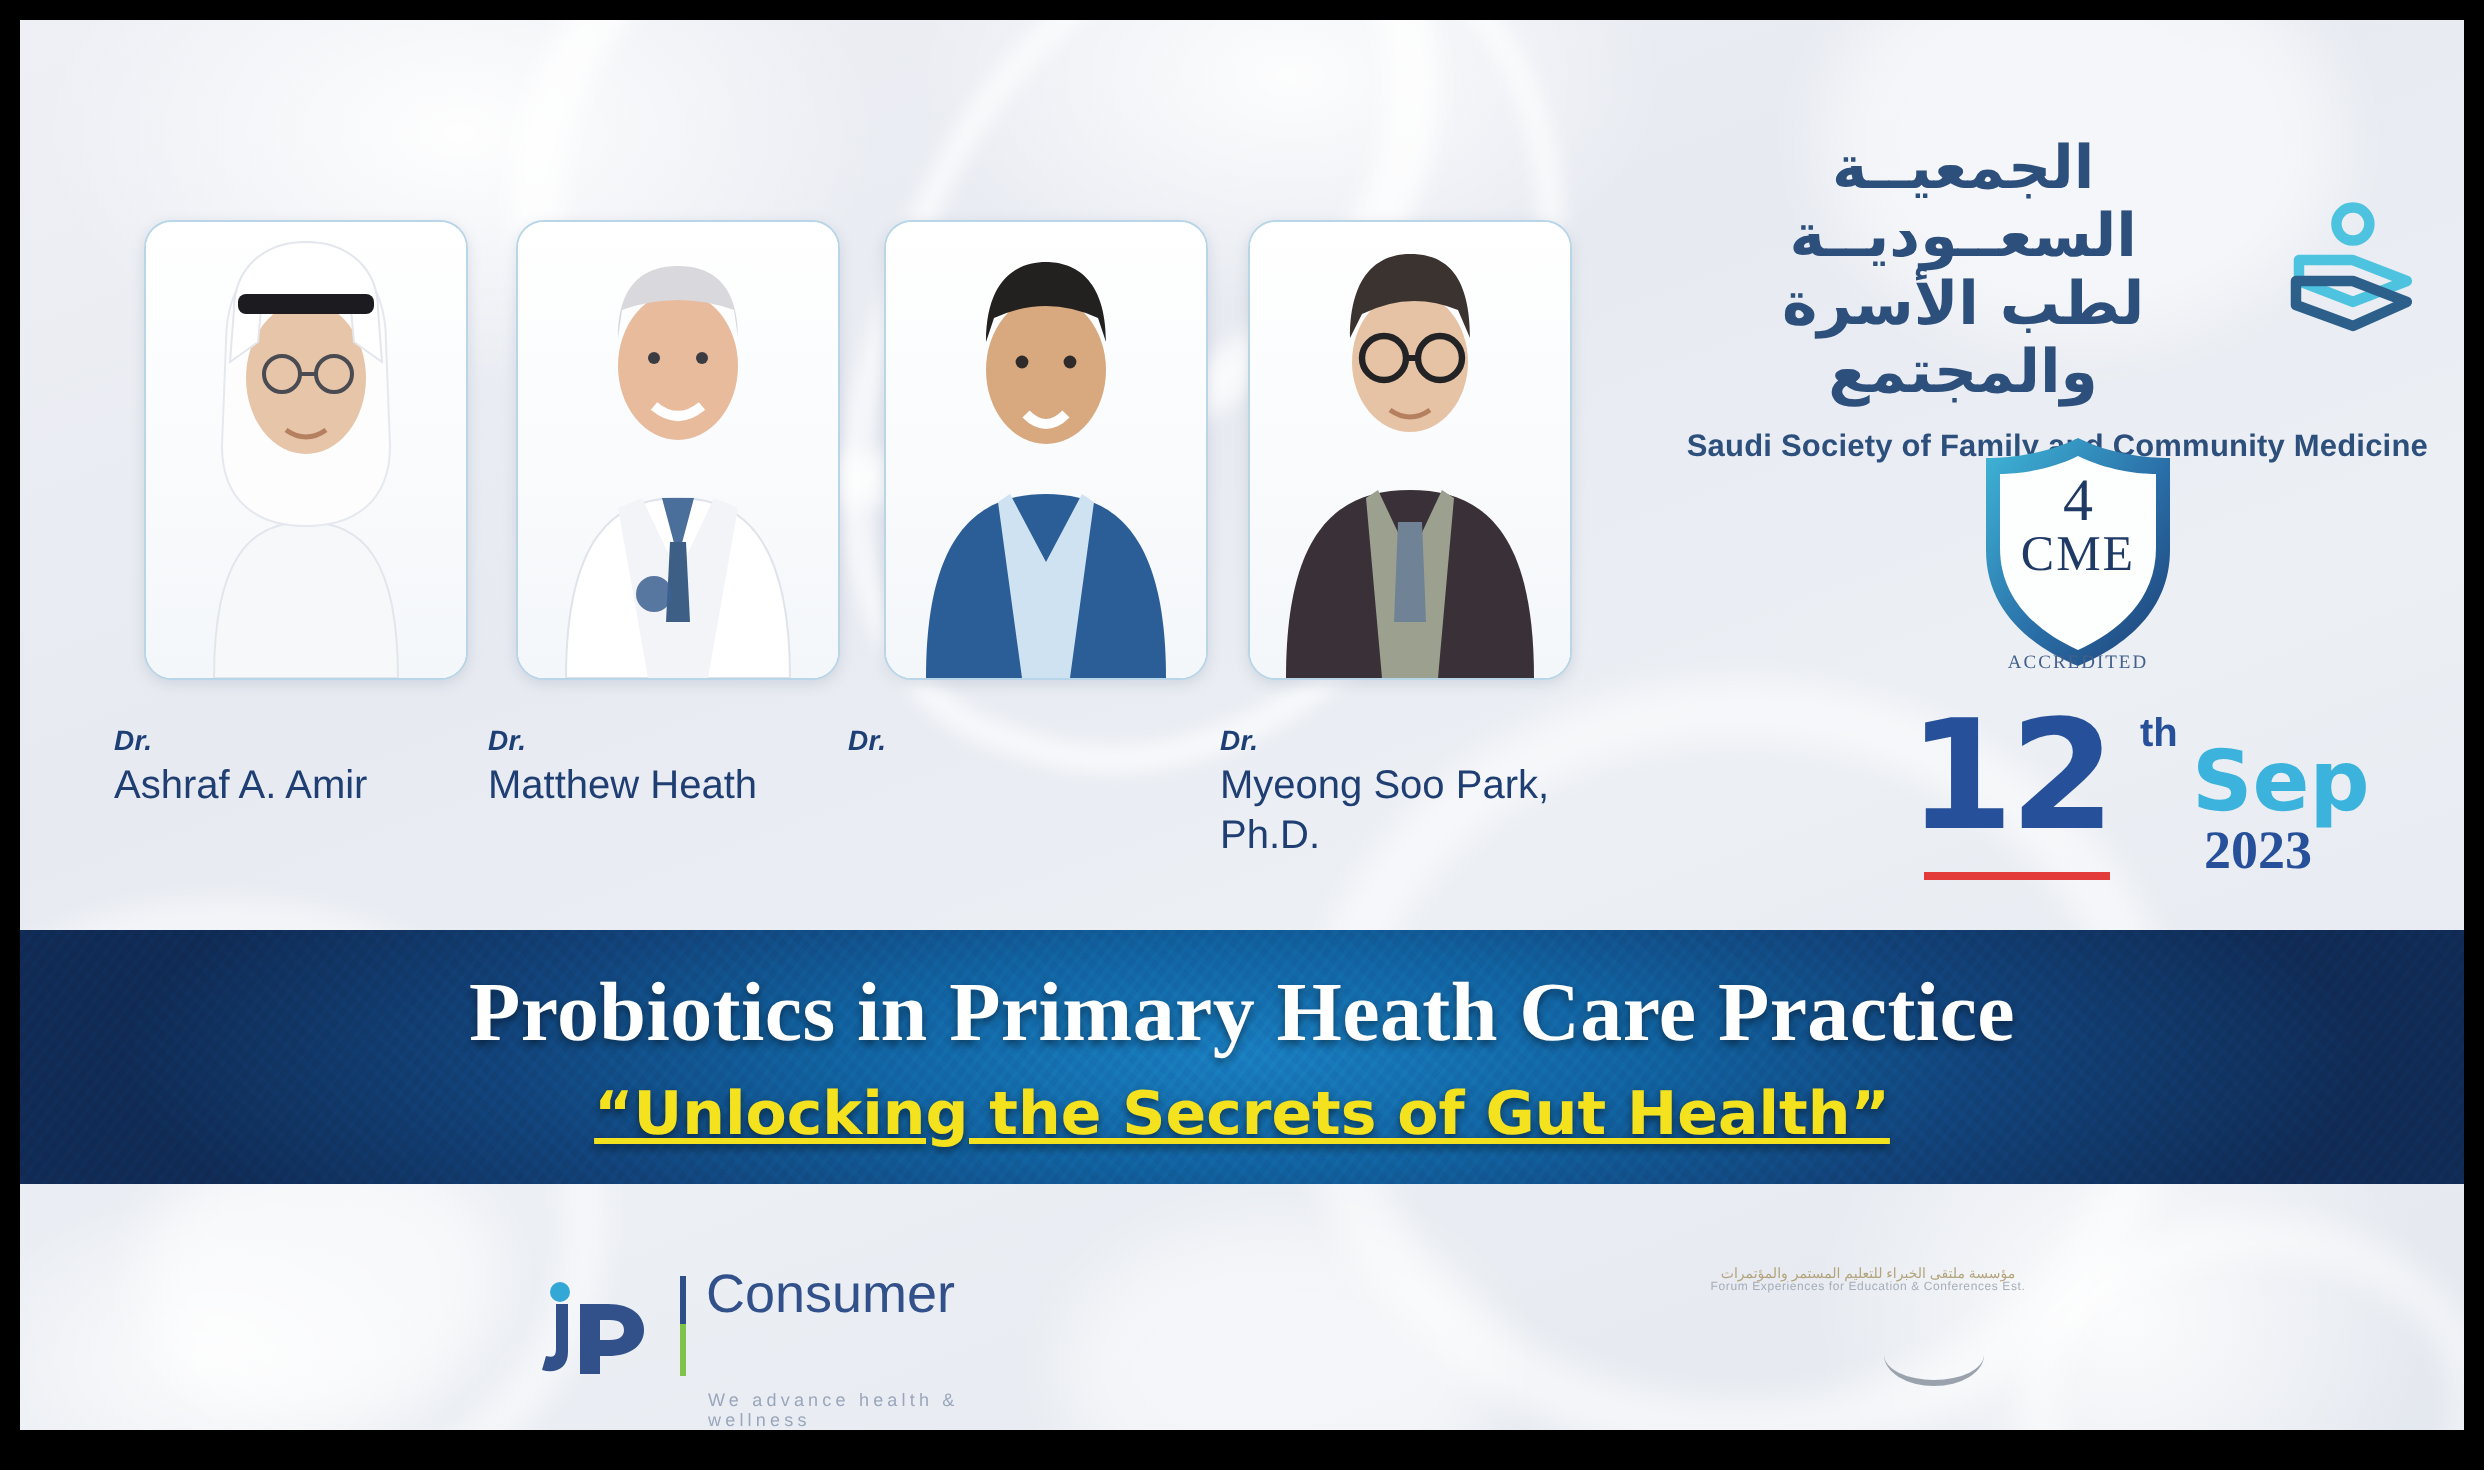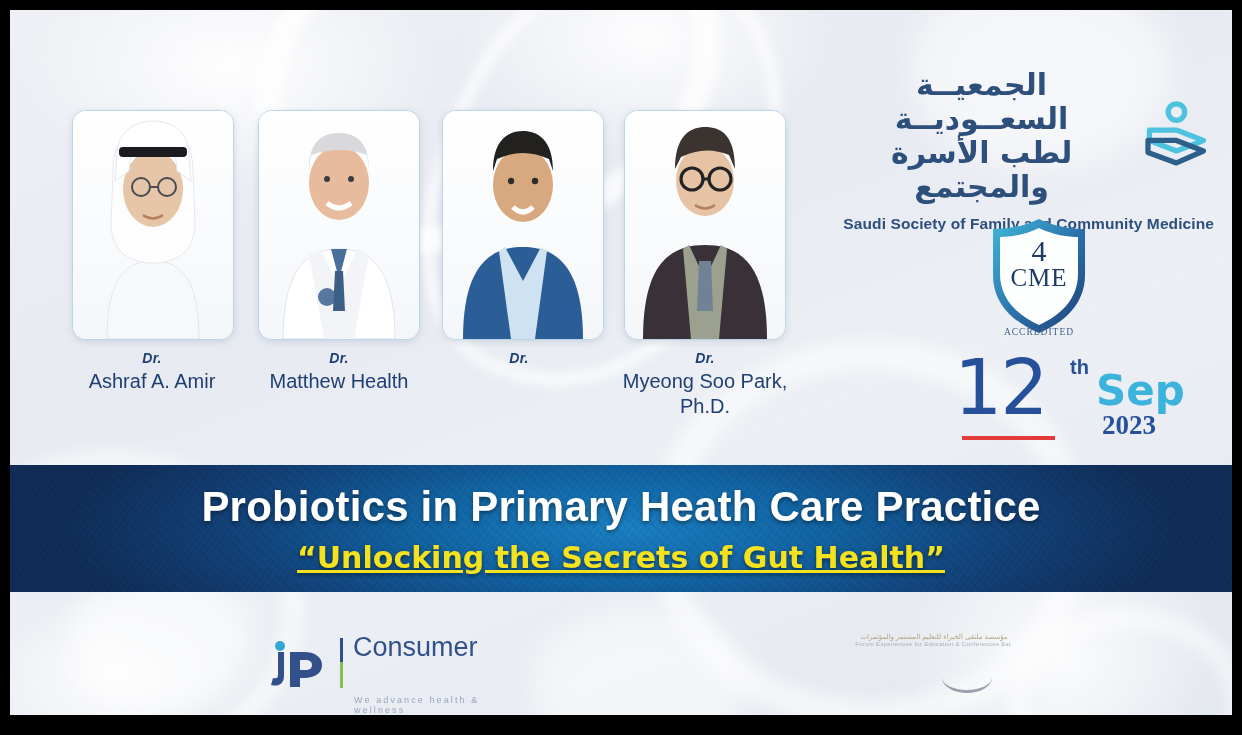--- a/index.html
+++ b/index.html
@@ -43,21 +43,21 @@
     box-shadow:0 2px 7px rgba(90,110,140,.18);
   }
   .frame .ph{position:absolute;inset:0;}
   .f1{left:10px}.f2{left:196px}.f3{left:380px}.f4{left:562px}
 
   
   .pbg{position:absolute;inset:0;background:linear-gradient(180deg,#ffffff 0%,#f4f7fa 100%);}
 
   
   #names{position:absolute;left:52px;top:340px;width:760px;}
-  .nameblk{position:absolute;width:190px;text-align:center;color:#1d3f75;}
+  .nameblk{position:absolute;width:190px;text-align:left;color:#1d3f75;margin-top:12px;}
   .nameblk .dr{font-style:italic;font-weight:bold;font-size:14px;margin-bottom:3px;letter-spacing:.2px;}
   .nameblk .nm{font-size:20px;line-height:25px;color:#1f3f73;}
   .n1{left:-5px}.n2{left:182px}.n3{left:362px}.n4{left:548px}
 
   
   #society{position:absolute;right:18px;top:58px;width:378px;text-align:right;}
   #society .rowtop{display:flex;align-items:center;justify-content:flex-end;gap:12px;}
   .arabic{color:#2d4f7c;font-size:30px;line-height:34px;font-weight:bold;direction:rtl;
           font-family:"DejaVu Sans",sans-serif;text-align:center;}
   .soc-en{margin-top:11px;color:#2d4f7c;font-size:15.5px;font-weight:bold;letter-spacing:.1px;}
@@ -65,21 +65,21 @@
   
   #cme{position:absolute;left:975px;top:205px;width:108px;height:122px;}
   #cme .txt{position:absolute;left:0;right:0;top:22px;text-align:center;color:#203a66;
             font-family:"Liberation Serif",serif;}
   #cme .num{font-size:30px;line-height:28px;}
   #cme .cme{font-size:25px;line-height:26px;letter-spacing:1px;}
   #cme .acc{font-size:9.5px;letter-spacing:1px;color:#43608c;margin-top:36px;}
 
   
   #date{position:absolute;left:940px;top:338px;width:230px;height:98px;}
-  #d12{position:absolute;left:4px;top:0;font-size:76px;font-weight:normal;color:#27509b;
+  #d12{position:absolute;left:4px;top:0;font-size:76px;font-weight:bold;color:#27509b;
        letter-spacing:-2px;line-height:80px;font-family:"DejaVu Sans",sans-serif;}
   #dth{position:absolute;left:120px;top:8px;font-size:20px;font-weight:bold;color:#27509b;}
   #dsep{position:absolute;left:146px;top:22px;font-size:42px;font-weight:bold;color:#3bb3dd;
         line-height:42px;font-family:"DejaVu Sans",sans-serif;}
   #dyear{position:absolute;left:152px;top:62px;font-size:27px;font-weight:bold;color:#27509b;
          font-family:Liberation Serif, serif;}
   #dline{position:absolute;left:12px;top:88px;width:93px;height:4px;background:#e33a3a;}
 
   
   #banner{
@@ -90,21 +90,21 @@
     display:flex;flex-direction:column;align-items:center;justify-content:center;
   }
   #banner:before{
     content:"";position:absolute;inset:0;opacity:.35;
     background:
       repeating-linear-gradient(127deg, rgba(255,255,255,.05) 0 2px, rgba(0,0,0,.07) 2px 5px),
       repeating-linear-gradient(43deg, rgba(255,255,255,.04) 0 3px, rgba(0,0,0,.06) 3px 7px);
     mix-blend-mode:overlay;
   }
   #ttl{position:relative;color:#fff;font-size:42px;font-weight:bold;letter-spacing:.2px;
-       text-shadow:0 2px 4px rgba(0,0,0,.45);font-family:Liberation Sans, sans-serif;}
+       text-shadow:0 2px 4px rgba(0,0,0,.45);font-family:Liberation Serif, serif;}
   #sub{position:relative;margin-top:9px;color:#f4e21f;font-size:30px;font-weight:bold;
        text-shadow:0 2px 4px rgba(0,0,0,.5);font-family:"DejaVu Sans",sans-serif;text-decoration:underline;}
 
   
   #footer{position:absolute;left:0;top:594px;width:1241px;height:123px;}
 
   #jp{position:absolute;left:258px;top:32px;width:250px;height:70px;}
   #jp .mark{position:absolute;left:0;top:4px;width:62px;height:48px;}
   #jp .bar{position:absolute;left:72px;top:2px;width:3px;height:50px;
            background:linear-gradient(180deg,#2e4f88 0%,#2e4f88 48%,#7fc34a 48%,#7fc34a 100%);}
@@ -197,21 +197,21 @@
     </div>
   </div>
 
   <div id="names">
     <div class="nameblk n1">
       <div class="dr">Dr.</div>
       <div class="nm">Ashraf A. Amir</div>
     </div>
     <div class="nameblk n2">
       <div class="dr">Dr.</div>
-      <div class="nm">Matthew Health</div>
+      <div class="nm">Matthew Heath</div>
     </div>
     <div class="nameblk n3">
       <div class="dr">Dr.</div>
     </div>
     <div class="nameblk n4">
       <div class="dr">Dr.</div>
       <div class="nm">Myeong Soo Park, Ph.D.</div>
     </div>
   </div>
 

